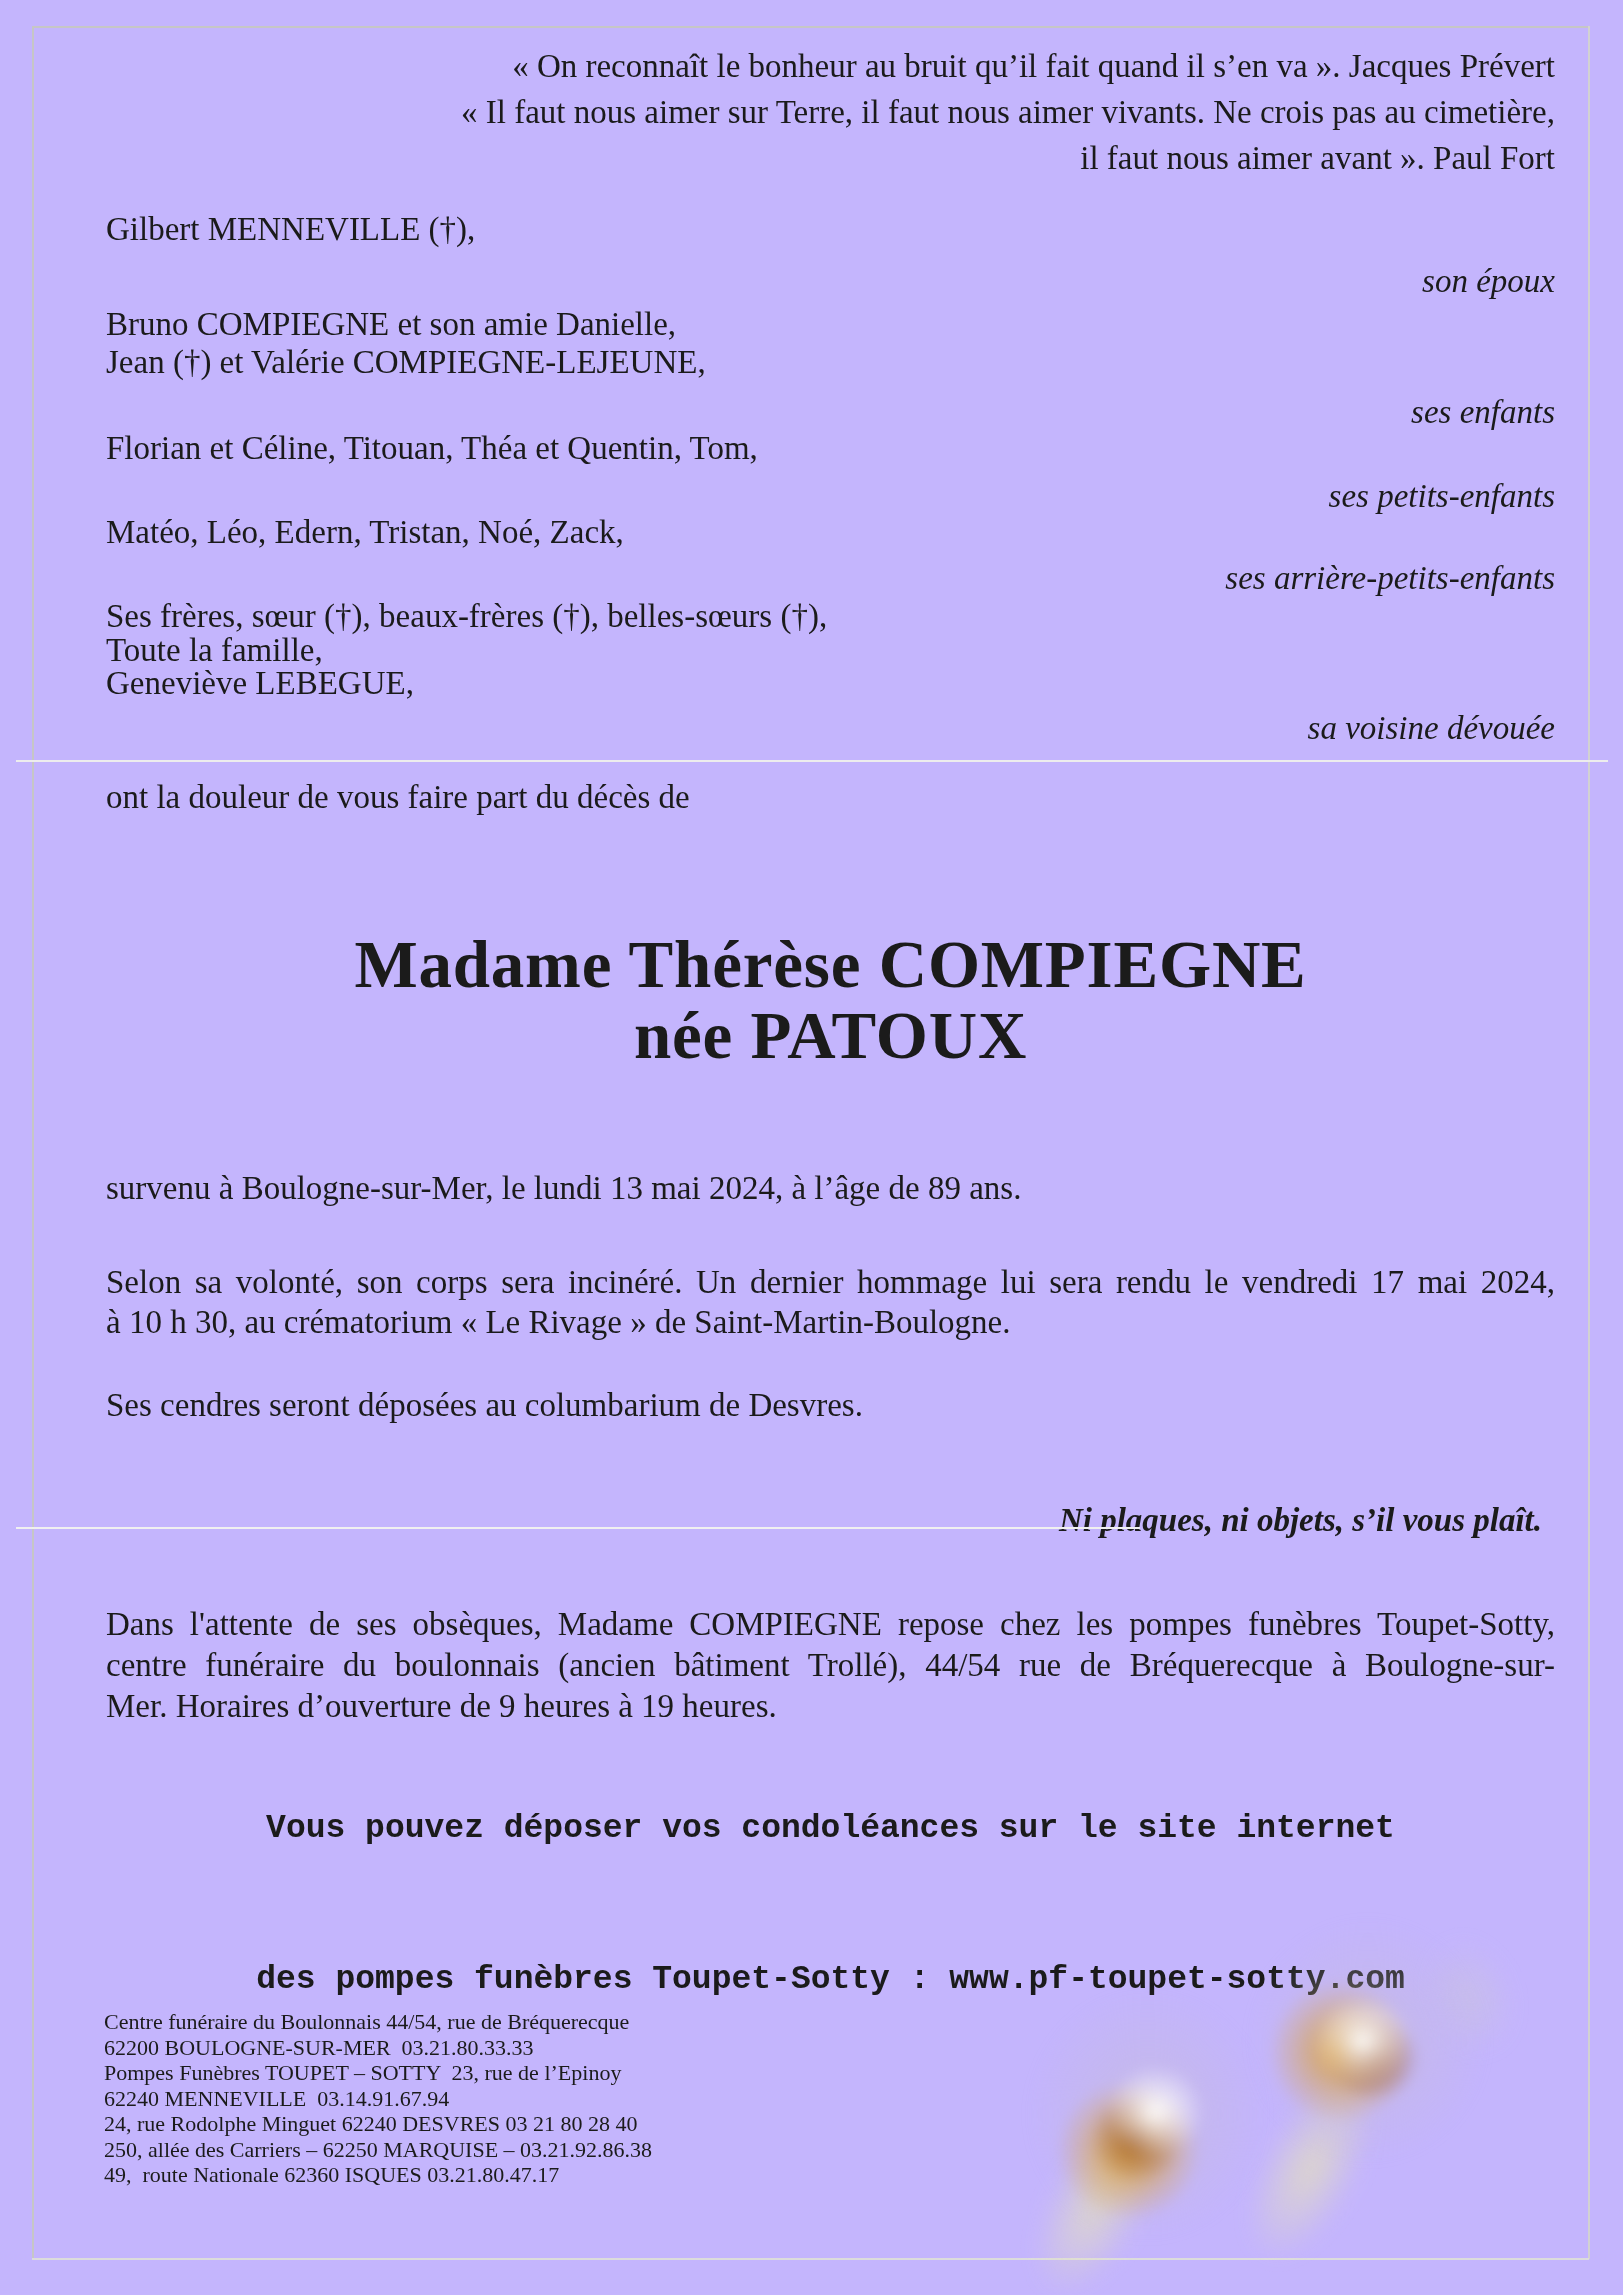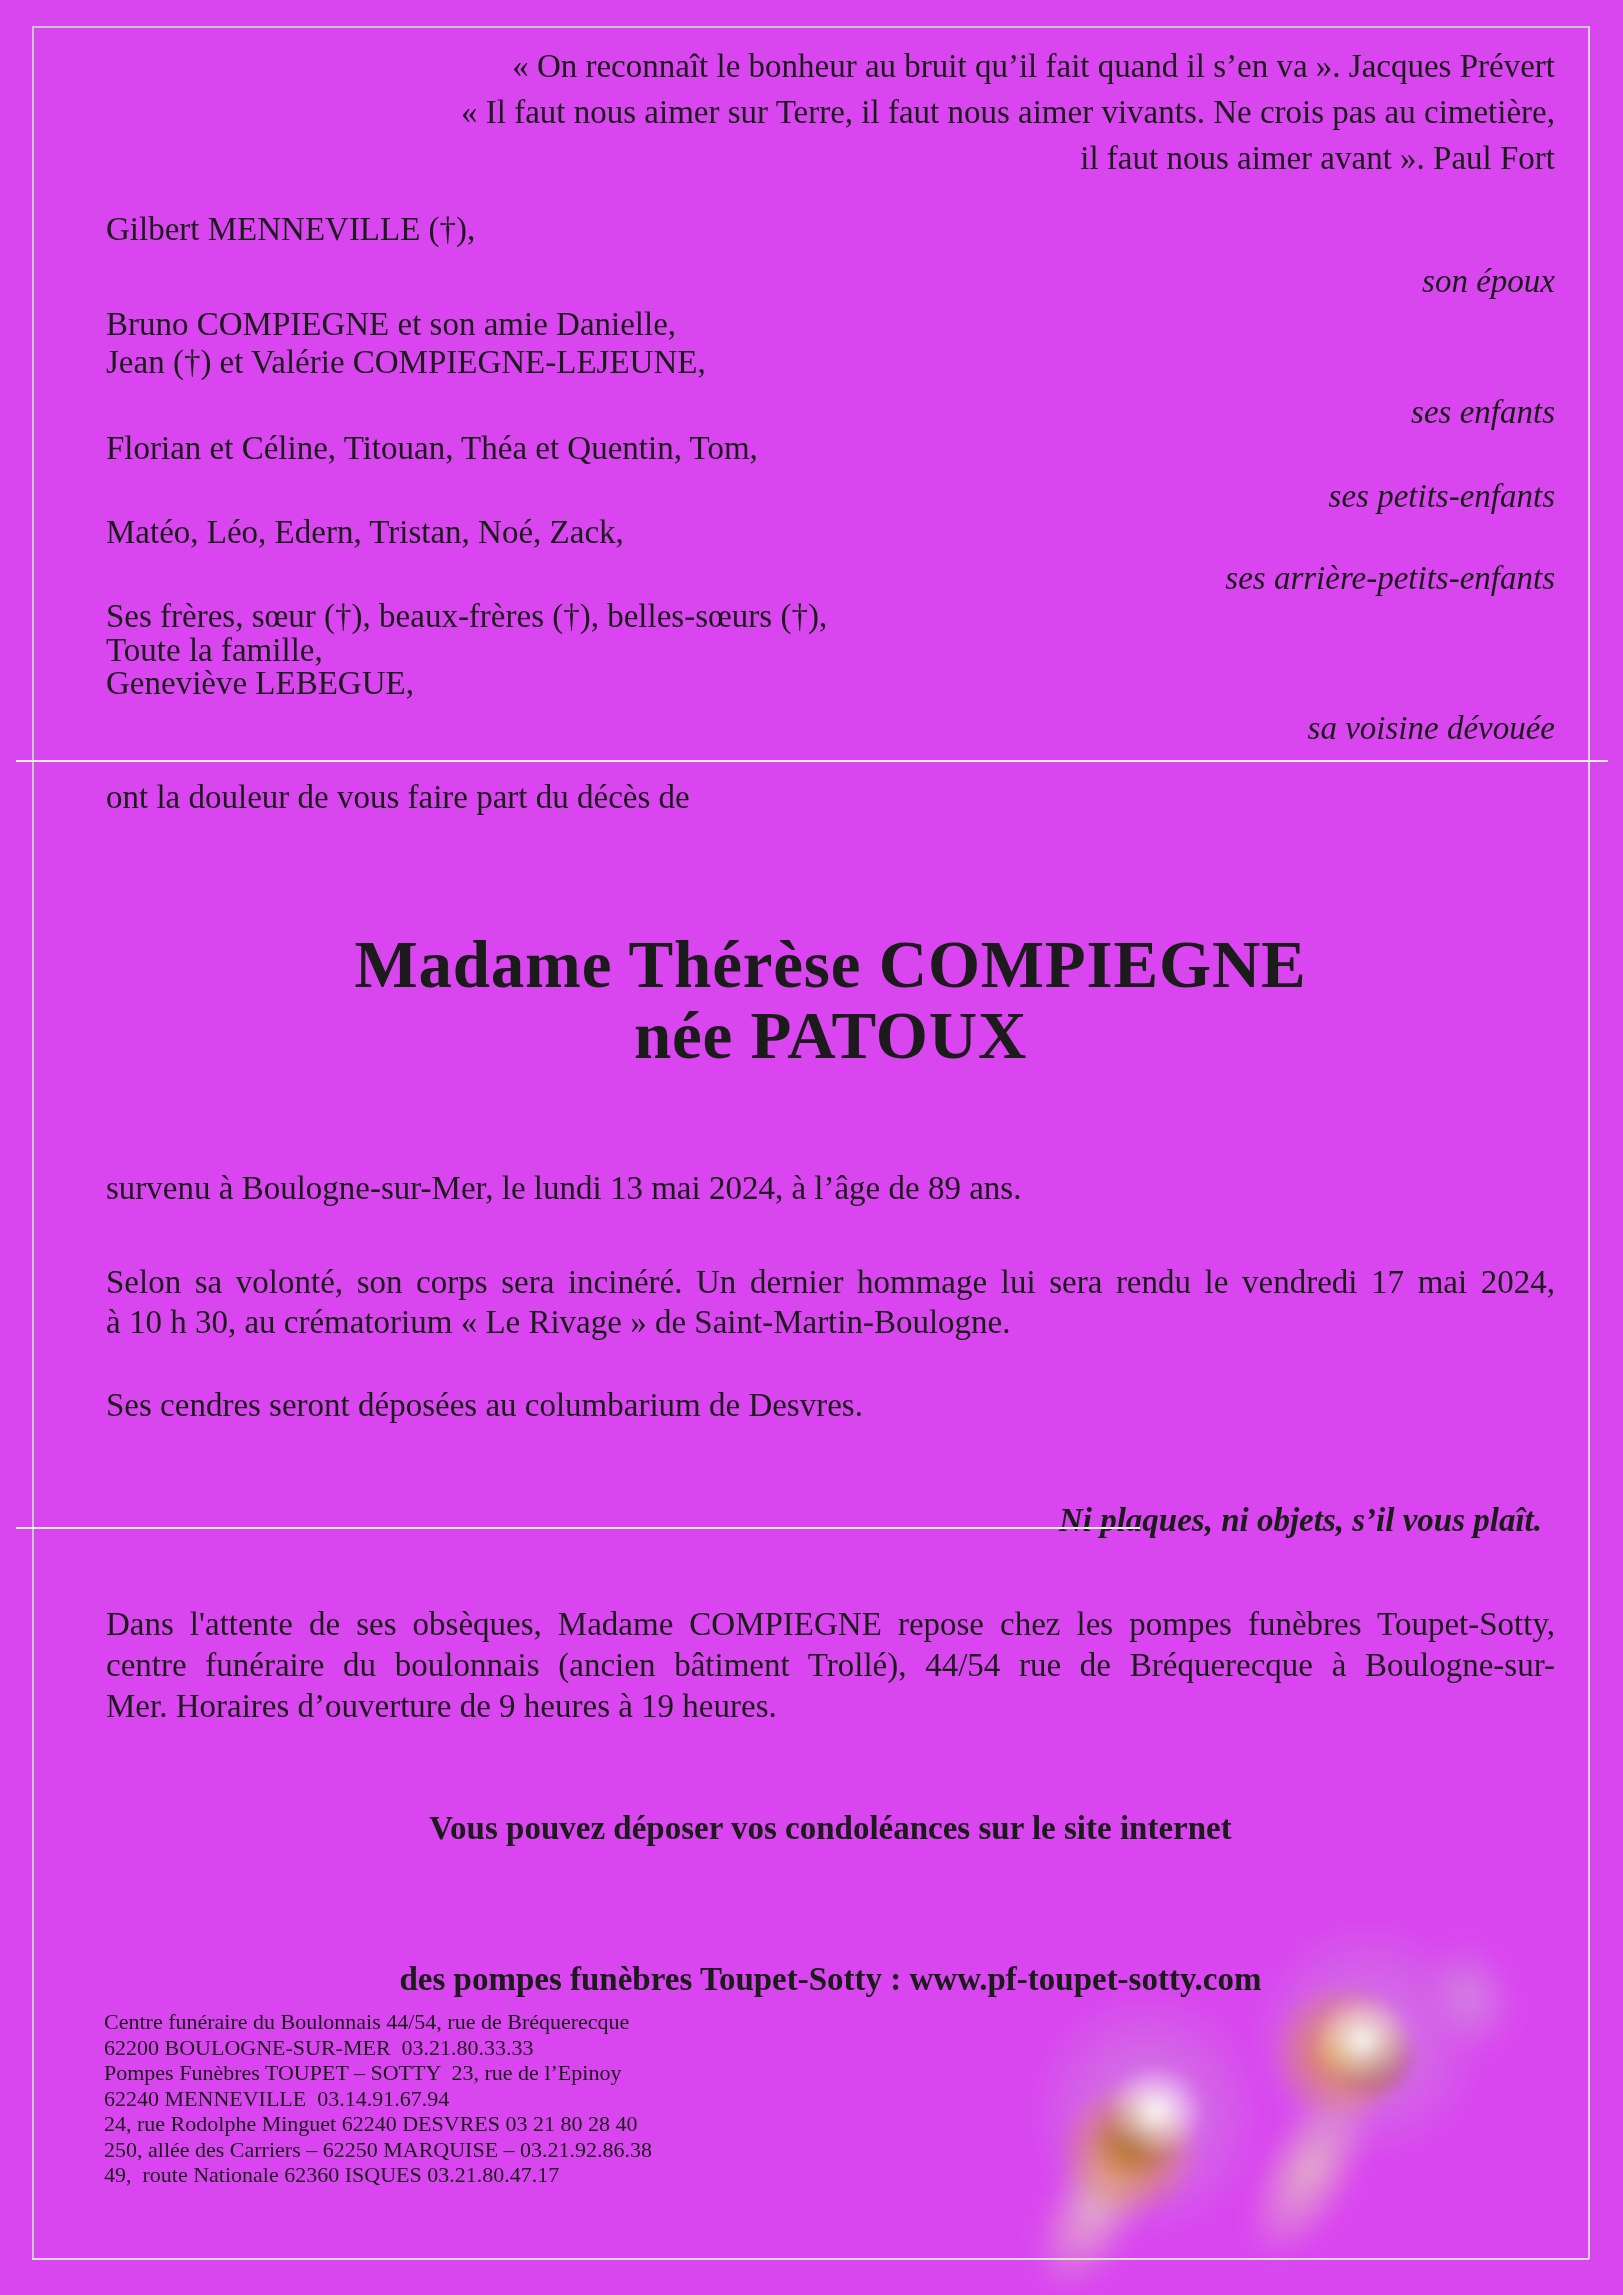--- a/index.html
+++ b/index.html
@@ -1,23 +1,23 @@
 <!DOCTYPE html>
 <html style="font-size:12.8px"><head>
 <meta charset="utf-8">
 <style>
   html,body{margin:0;padding:0;background:#ffffff;}
   body{width:1624px;height:2295px;position:relative;
        font-family:"Liberation Serif","DejaVu Serif",serif;color:#1b1b1b;}
-  .page{position:absolute;inset:0;background:#d946ef;overflow:hidden;}
+  .page{position:absolute;inset:0;background:#c4b5fd;overflow:hidden;}
   .t{position:absolute;font-size:33px;line-height:41px;white-space:nowrap;}
   .left{left:106px;}
   .rightal{right:82px;}
   .rel{right:69px;text-align:right;font-style:italic;}
-  .center{left:106px;right:69px;text-align:center;white-space:nowrap;}
+  .center{left:106px;right:69px;text-align:center;white-space:nowrap;font-family:Liberation Mono, monospace;}
   .title{left:106px;right:69px;text-align:center;font-weight:bold;font-size:67px;letter-spacing:0.8px;white-space:nowrap;}
   .bolditalic{font-weight:bold;font-style:italic;}
   .bold{font-weight:bold;}
   .jline{left:106px;right:69px;white-space:normal;text-align:justify;text-align-last:justify;}
   .quoteblock{position:absolute;top:43px;right:69px;text-align:right;font-size:33px;line-height:46px;}
   .footerblock{position:absolute;left:104px;top:2009px;font-size:22px;line-height:25.5px;}
   .footerblock div{white-space:pre;}
   .edge{position:absolute;background:#c6c6c6;}
   .fold{position:absolute;background:#ededed;height:1.6px;}
   .flower{position:absolute;filter:blur(5.6px);}

